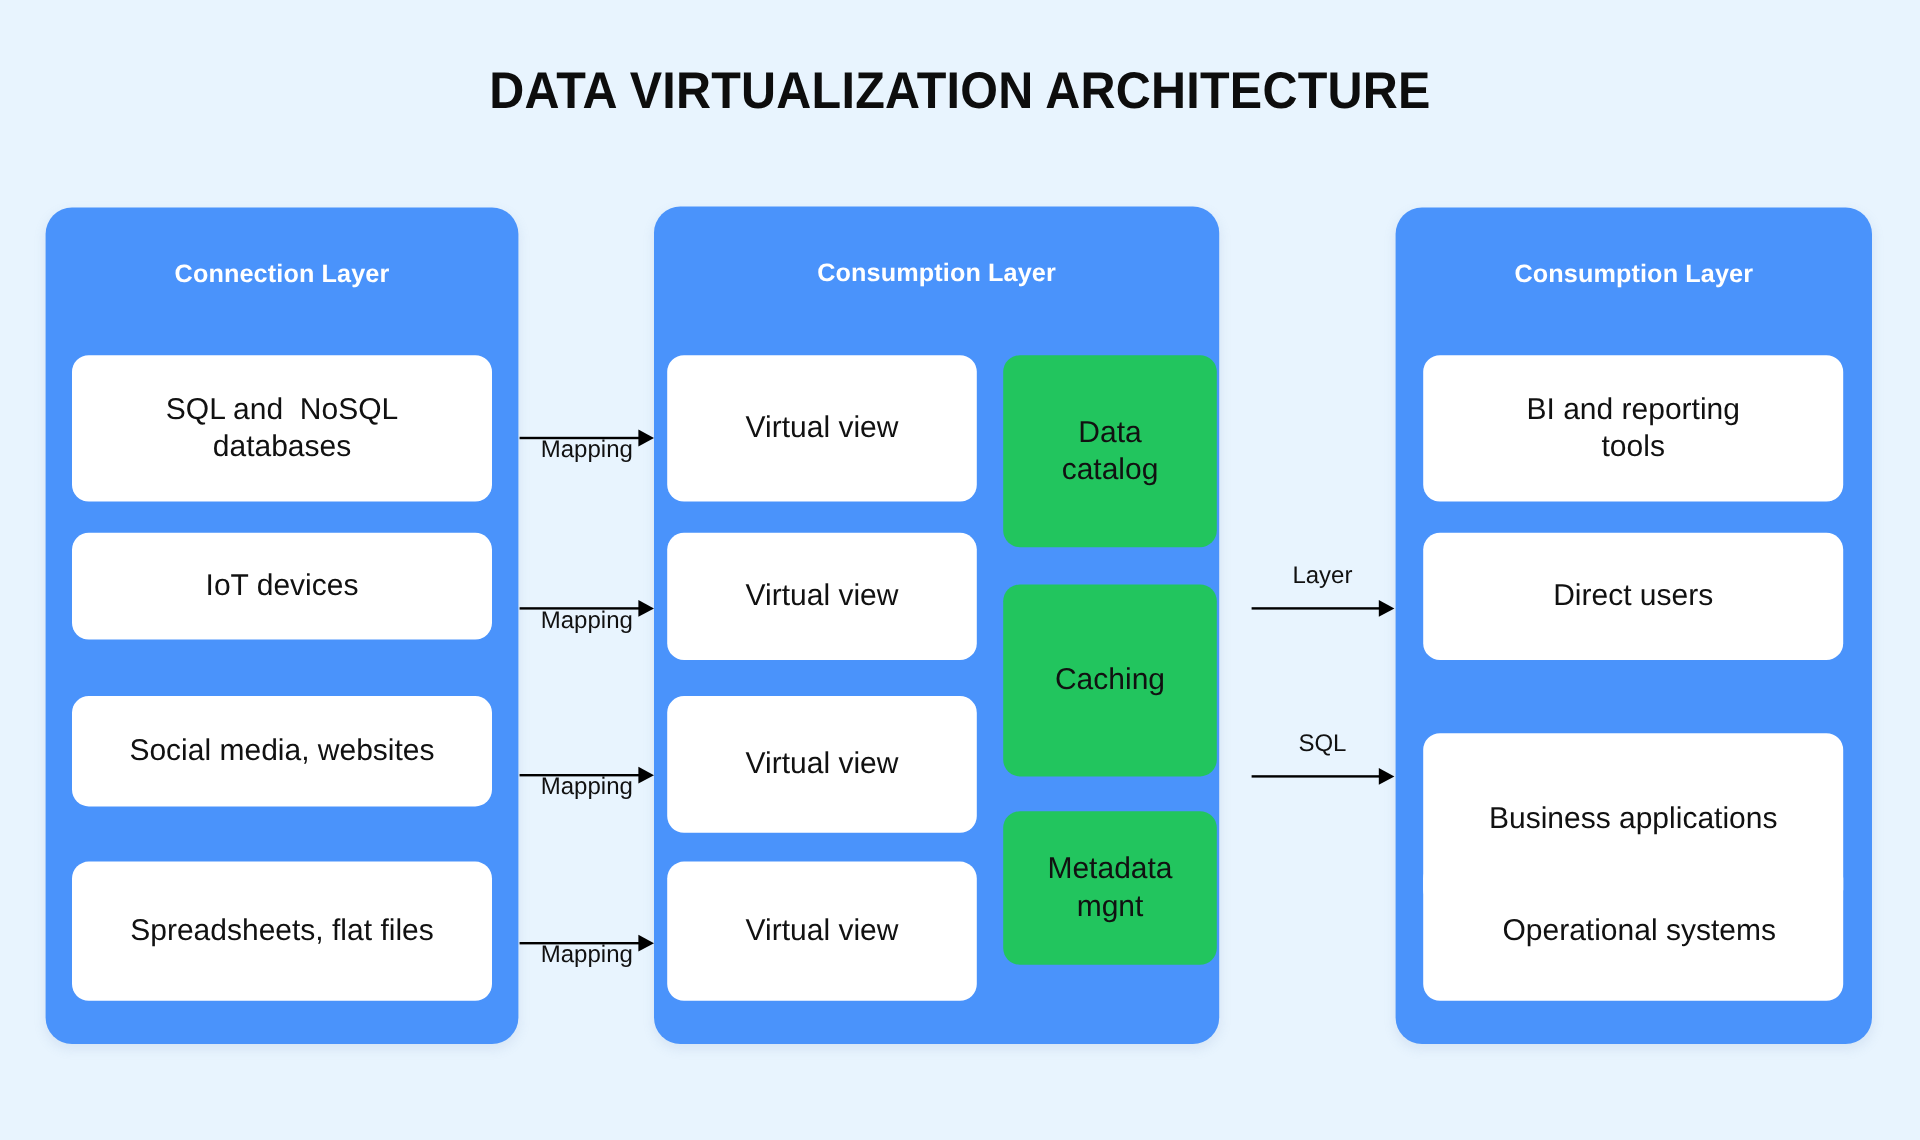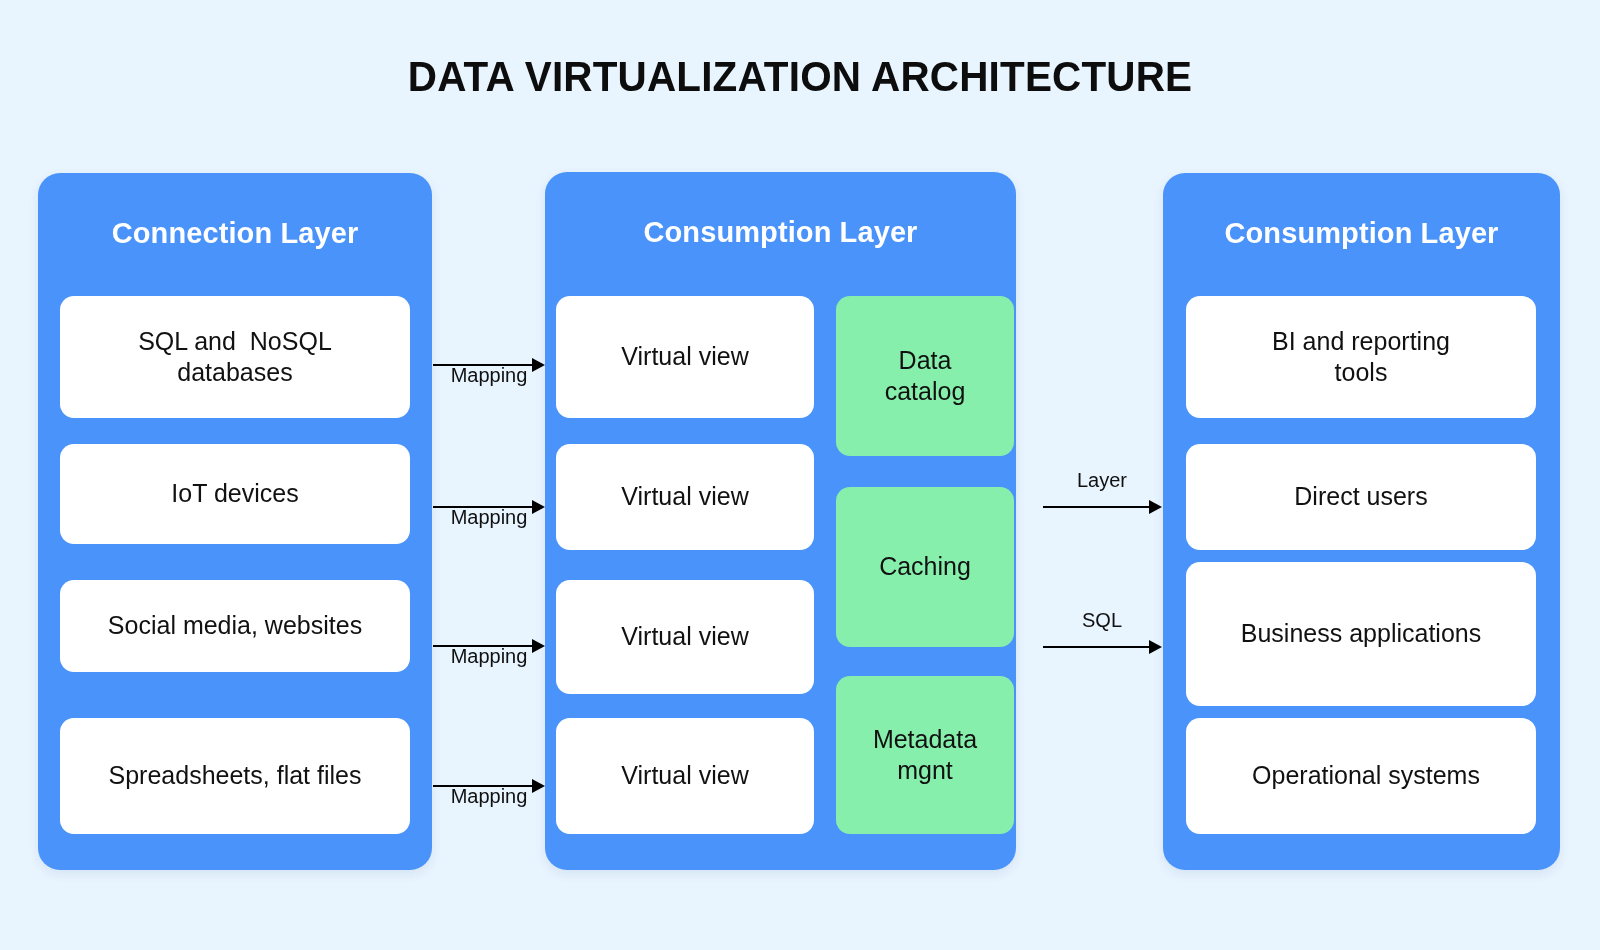--- a/index.html
+++ b/index.html
@@ -49,64 +49,64 @@
   #panel-abstraction{ left: 545px;  top: 172px; width: 471px; height: 698px; }
   #panel-consumption{ left: 1163px; top: 173px; width: 397px; height: 697px; }
 
   .layer-title {
     position: absolute;
     left: 0;
     width: 100%;
     top: 44px;
     text-align: center;
     color: #ffffff;
-    font-size: 29px;
+    font-size: 21px;
     font-weight: 700;
     letter-spacing: 0.1px;
   }
 
   
   .card {
     position: absolute;
     background: #ffffff;
     border-radius: 14px;
     display: flex;
     align-items: center;
     justify-content: center;
     text-align: center;
     color: #111111;
     font-size: 25px;
     line-height: 1.25;
     padding: 4px 12px;
     white-space: pre-wrap;
   }
 
-  .card.tinted { background: #86efac; padding-left: 12px; }
+  .card.tinted { background: #22c55e; padding-left: 12px; }
 
   
   #card-conn-0 { left: 60px; top: 296px; width: 350px; height: 122px; }
-  #card-conn-1 { left: 60px; top: 444px; width: 350px; height: 100px; }
+  #card-conn-1 { left: 60px; top: 444px; width: 350px; height: 89px; }
   #card-conn-2 { left: 60px; top: 580px; width: 350px; height: 92px; }
   #card-conn-3 { left: 60px; top: 718px; width: 350px; height: 116px; }
 
   
   #card-abs-0 { left: 556px; top: 296px; width: 258px; height: 122px; }
   #card-abs-1 { left: 556px; top: 444px; width: 258px; height: 106px; }
   #card-abs-2 { left: 556px; top: 580px; width: 258px; height: 114px; }
   #card-abs-3 { left: 556px; top: 718px; width: 258px; height: 116px; }
 
   
   #card-svc-0 { left: 836px; top: 296px; width: 178px; height: 160px; }
   #card-svc-1 { left: 836px; top: 487px; width: 178px; height: 160px; }
-  #card-svc-2 { left: 836px; top: 676px; width: 178px; height: 158px; }
+  #card-svc-2 { left: 836px; top: 676px; width: 178px; height: 128px; }
 
   
   #card-cons-0 { left: 1186px; top: 296px; width: 350px; height: 122px; }
   #card-cons-1 { left: 1186px; top: 444px; width: 350px; height: 106px; }
-  #card-cons-2 { left: 1186px; top: 562px; width: 350px; height: 144px; }
+  #card-cons-2 { left: 1186px; top: 611px; width: 350px; height: 144px; }
   #card-cons-3 { left: 1186px; top: 718px; width: 350px; height: 116px; padding-left: 22px; }
 
   
   .connector { position: absolute; }
 
   .connector-label {
     position: absolute;
     font-size: 20px;
     color: #111111;
     white-space: nowrap;

